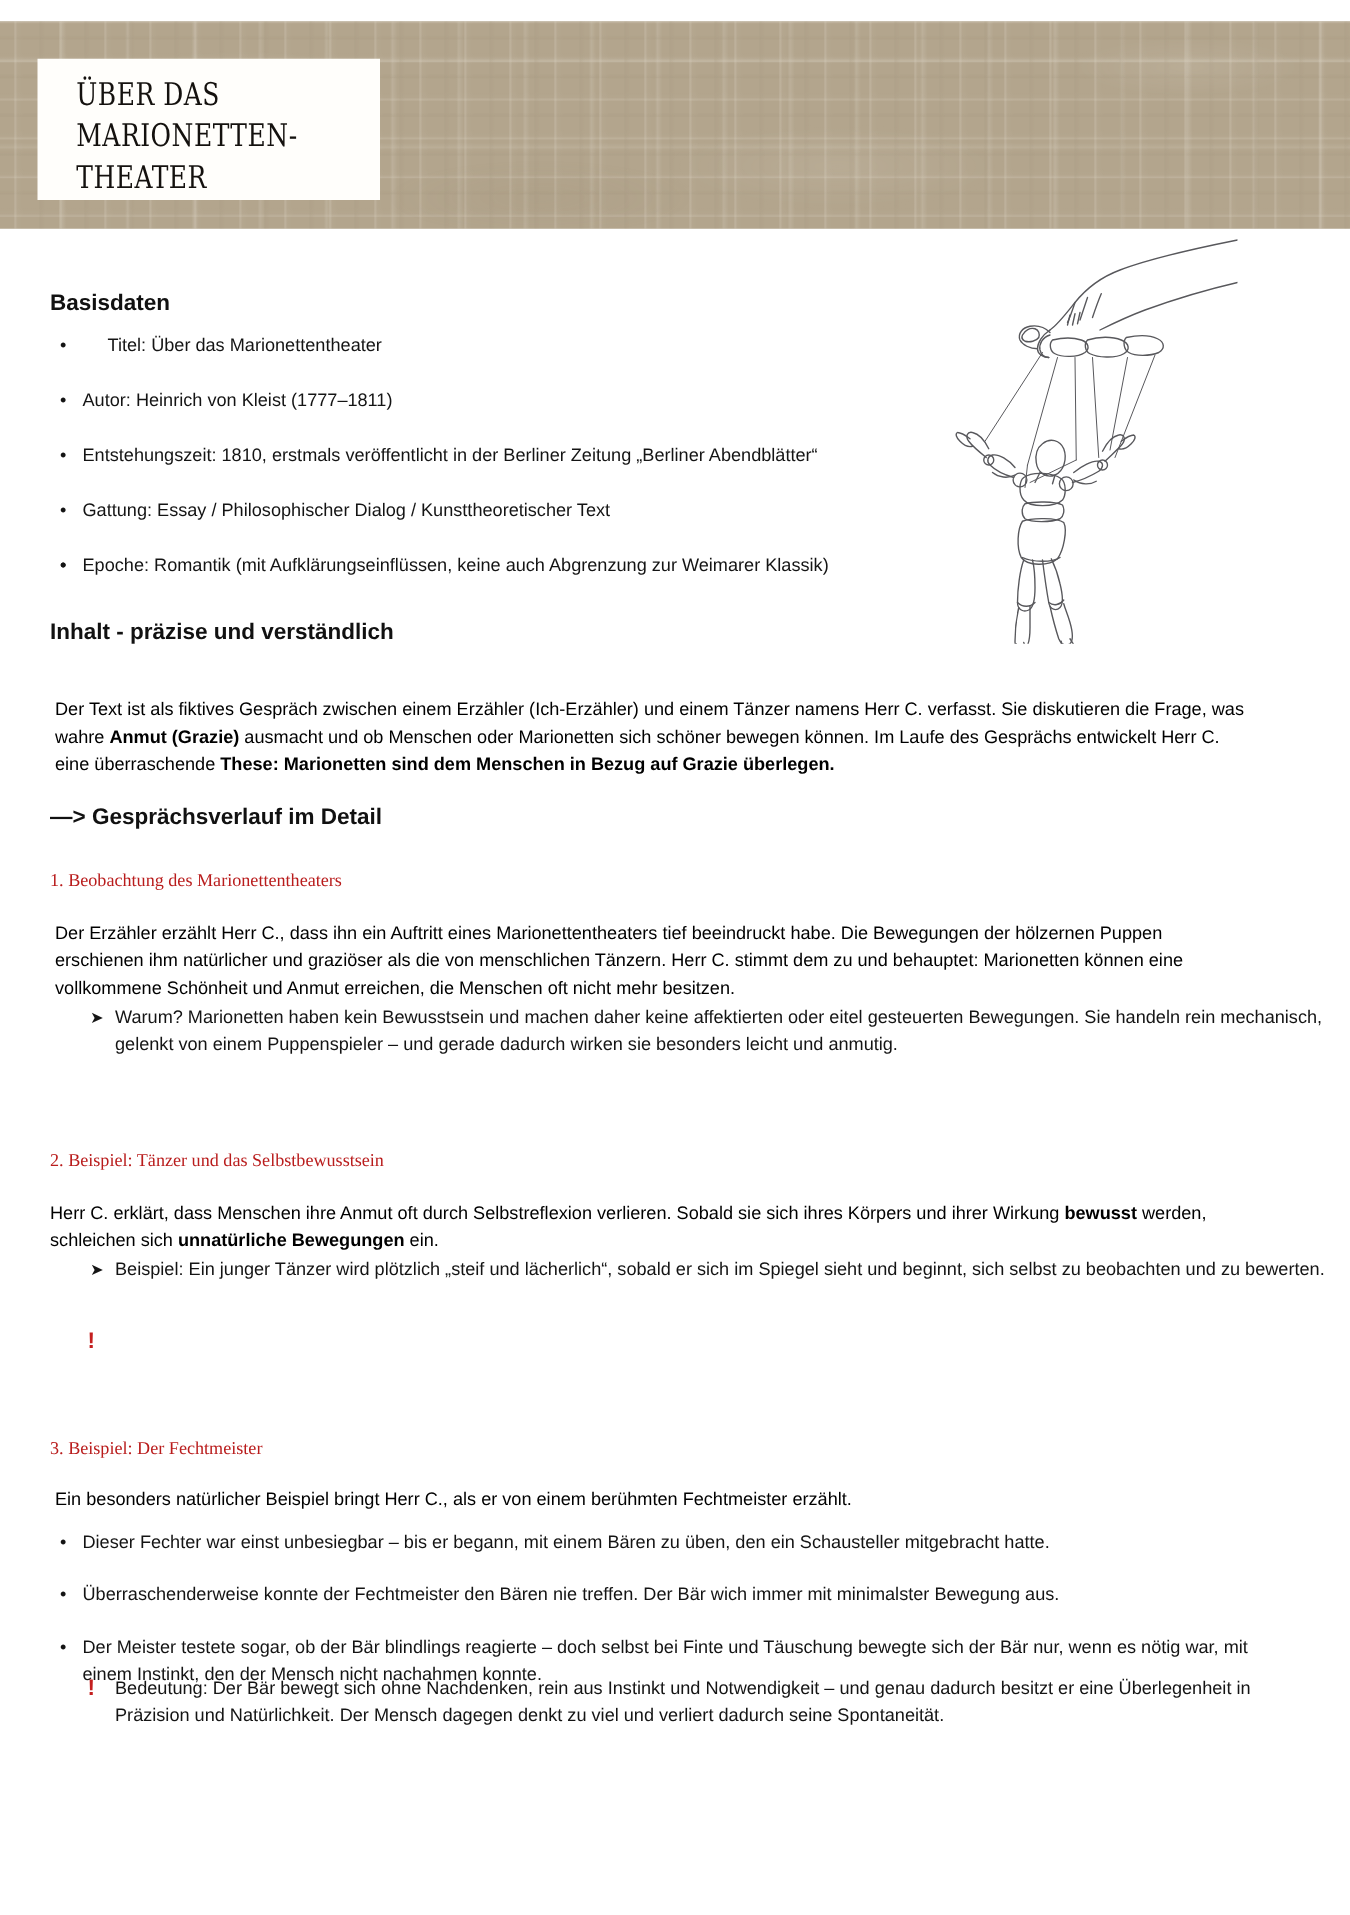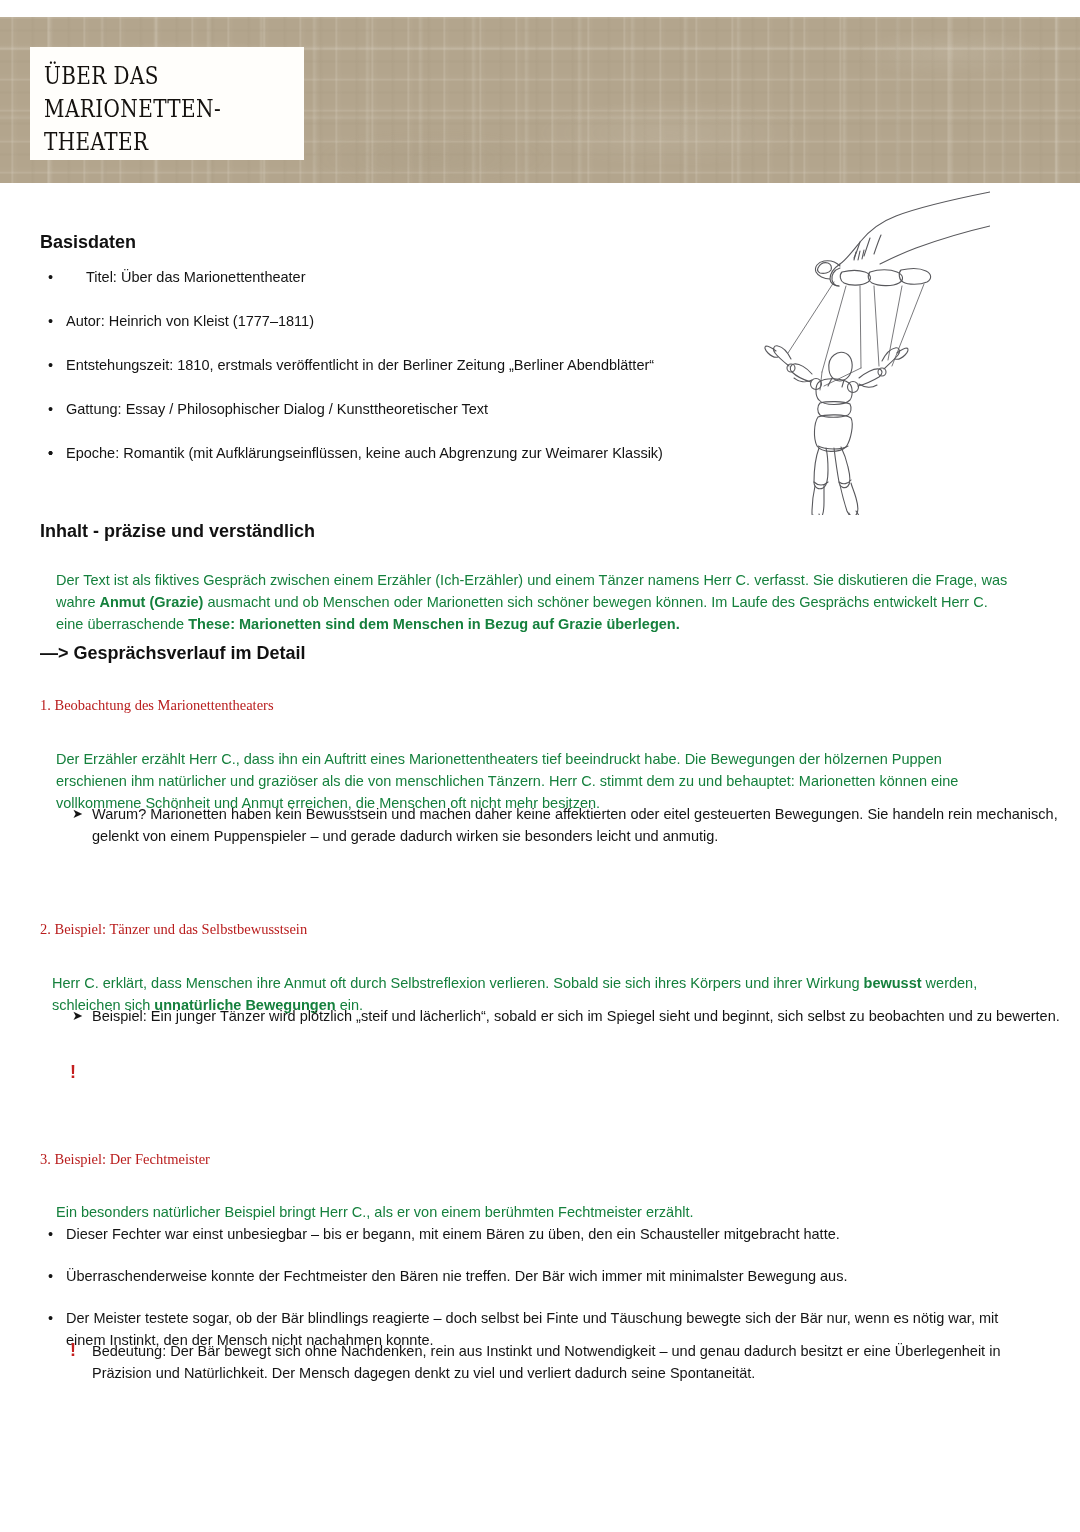--- a/index.html
+++ b/index.html
@@ -73,21 +73,21 @@
   }
 
   .title-card {
     position: absolute;
     left: 30px;
     top: 47px;
     width: 274px;
     height: 113px;
     background: #fffefb;
     box-sizing: border-box;
-    padding: 12px 14px 0 14px;
+    padding: 12px 14px 0 31px;
     z-index: 3;
   }
   .title-text {
     font-family: "DejaVu Serif", "Liberation Serif", serif;
     font-size: 25px;
     line-height: 33px;
     letter-spacing: 0.5px;
     color: #14110e;
     font-weight: 400;
     transform: scaleX(0.80);
@@ -107,22 +107,22 @@
     font-size: 18px;
     font-weight: bold;
     color: #111;
     margin: 0;
     padding: 0;
   }
 
   .para {
     font-size: 14.5px;
     line-height: 22px;
-    color: #15803d;
-    margin: 16px;
+    color: #000000;
+    margin: 4px;
   }
   .para b { font-weight: bold; }
 
   .num-heading {
     font-size: 14.5px;
     line-height: 22px;
     color: #b91c1c;
     margin: 0;
     font-family: Liberation Serif, serif;
   }
@@ -326,21 +326,21 @@
     </li>
     <li>
       <span class="dot">•</span>
     </li>
     <li>
       <span class="dot">•</span>
       <span>Epoche: Romantik (mit Aufklärungseinflüssen, keine auch Abgrenzung zur Weimarer Klassik)</span>
     </li>
   </ul>
 
-  <div style="position:absolute; left:40px; top:338px;">
+  <div style="position:absolute; left:40px; top:312px;">
     <div class="section-heading">Inhalt - präzise und verständlich</div>
   </div>
 
   <div class="para" style="position:absolute; left:40px; top:370px; width:956px;">
     <span>Der Text ist als fiktives Gespräch zwischen einem Erzähler (Ich-Erzähler) und einem Tänzer namens Herr C. verfasst. Sie diskutieren die Frage, was wahre </span><b>Anmut (Grazie)</b><span> ausmacht und ob Menschen oder Marionetten sich schöner bewegen können. Im Laufe des Gesprächs entwickelt Herr C. eine überraschende </span><b>These: Marionetten sind dem Menschen in Bezug auf Grazie überlegen.</b>
   </div>
 
   <div style="position:absolute; left:40px; top:460px;">
     <div class="section-heading">—&gt; Gesprächsverlauf im Detail</div>
   </div>

